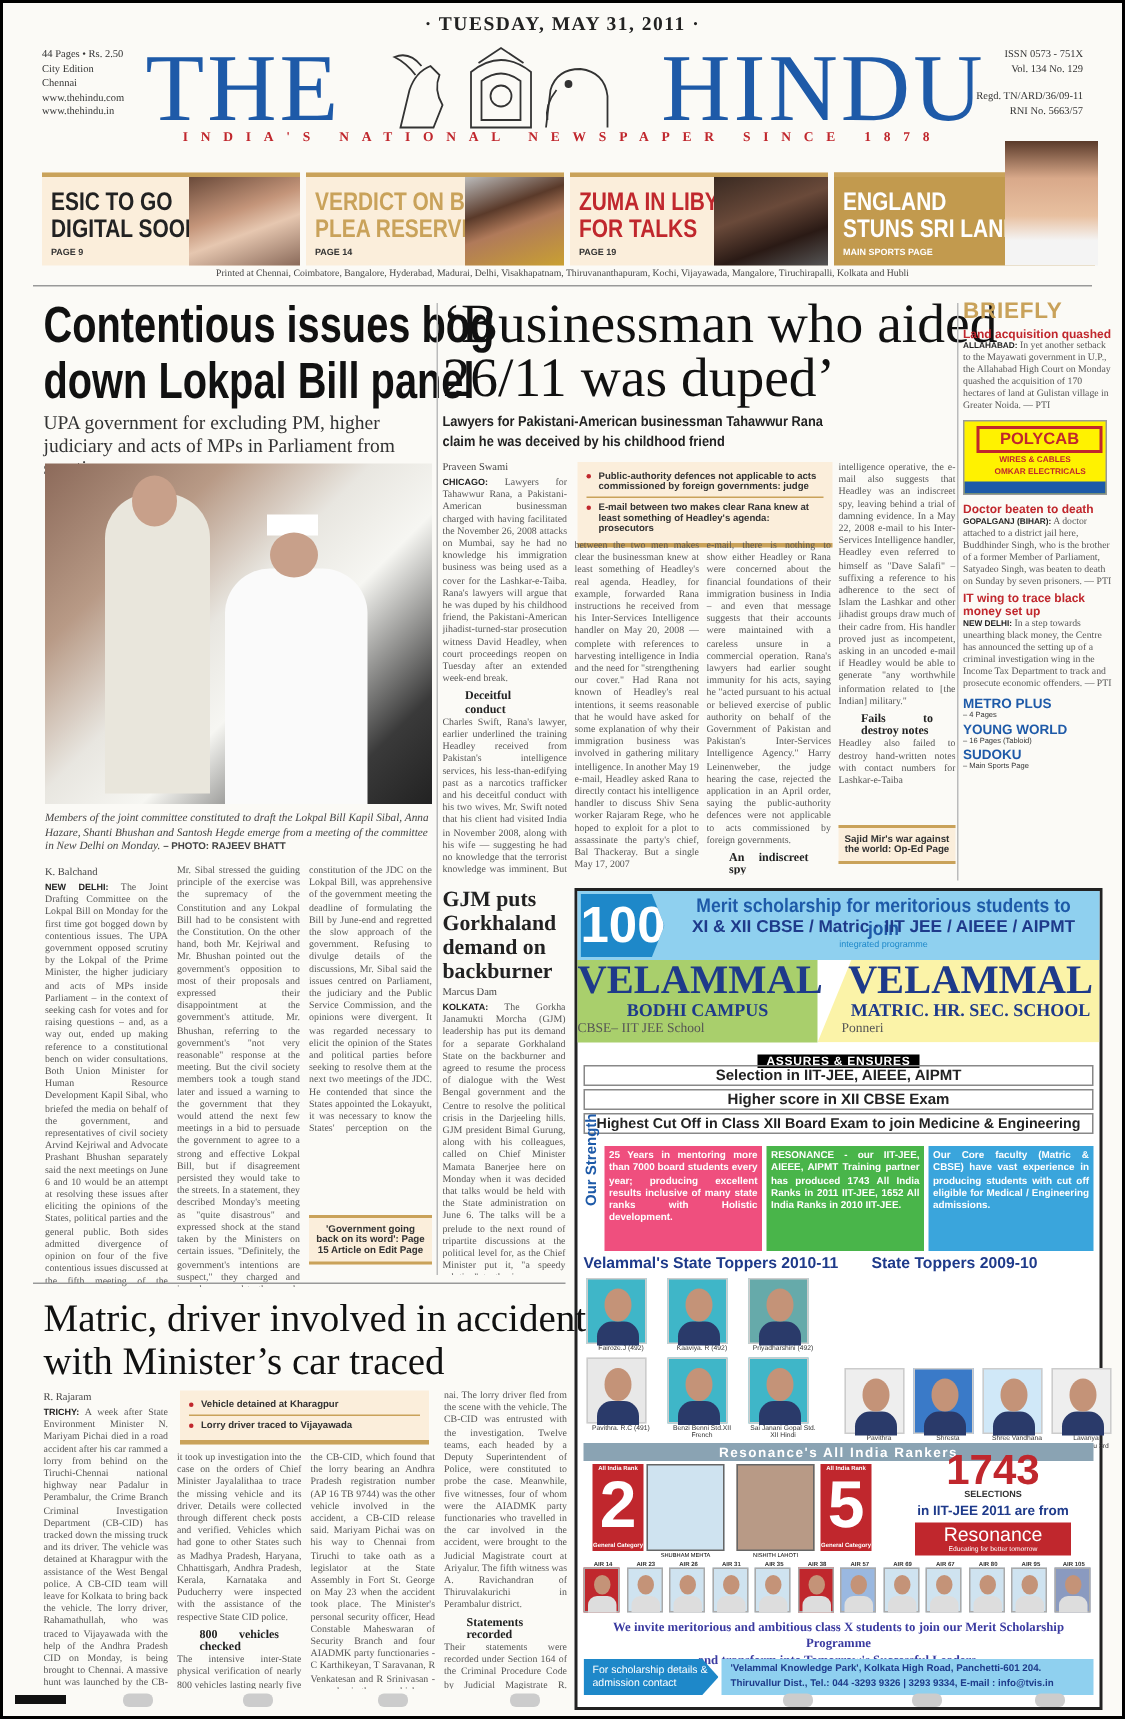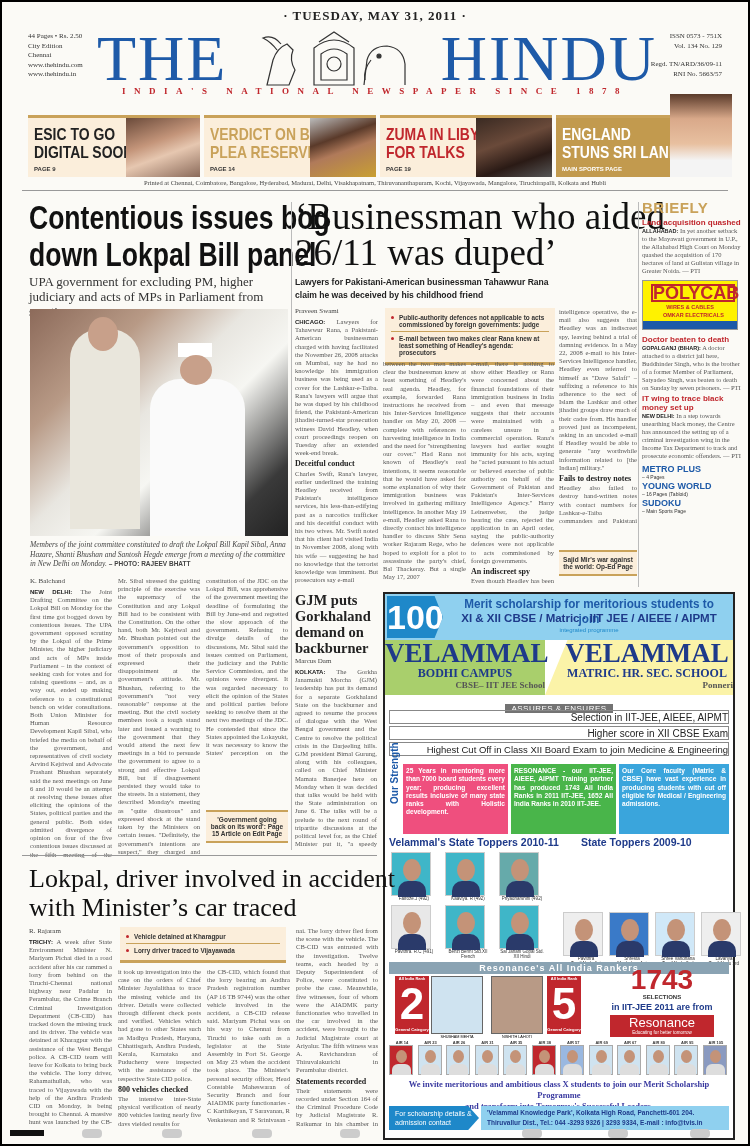--- a/index.html
+++ b/index.html
@@ -26,21 +26,21 @@
 .h1{left:27px;top:197px;font-family:"Liberation Sans",sans-serif;font-weight:bold;font-size:34px;line-height:37px;color:#111;transform:scaleX(.78);transform-origin:left top;white-space:nowrap}
 .deck{left:27px;top:272px;font-size:13px;line-height:15px;color:#333;width:260px}
 .h2{left:293px;top:197px;font-size:37px;line-height:36px;color:#111;white-space:nowrap}
 .deck2{left:293px;top:273px;font-family:"Liberation Sans",sans-serif;font-weight:bold;font-size:9.5px;line-height:13px;color:#222;transform:scaleX(.9);transform-origin:left top;white-space:nowrap}
 .vline{width:1px;background:#bbb}
 .photo{left:28px;top:307px;width:258px;height:227px;background:linear-gradient(135deg,#8c6a5a 0%,#b89a86 25%,#e8e6e0 45%,#f6f6f2 60%,#3a3a3a 85%,#222 100%)}
 .caption{left:28px;top:538px;width:258px;font-size:7.5px;line-height:9.5px;font-style:italic;color:#444}
 .byline{font-size:7px;color:#444}
 .col{font-size:6.6px;line-height:8.2px;color:#555;text-align:justify;overflow:hidden}
 .col b{color:#222;font-family:"Liberation Sans",sans-serif;font-size:6px}
-.sub{font-weight:bold;font-size:8px;color:#222;margin:3px 0 1px}
+.sub{font-weight:bold;font-size:8px;color:#222;margin:3px 15px 1px}
 .pull{background:#fbeedb;border-top:2px solid #c9a25a;border-bottom:2px solid #c9a25a;font-family:"Liberation Sans",sans-serif;font-size:6.5px;font-weight:bold;color:#333;text-align:center;padding:4px}
 .bullets{background:#fbeedb;border-bottom:3px solid #c9a25a;font-family:"Liberation Sans",sans-serif;font-size:6.4px;font-weight:bold;color:#333;padding:3px 6px}
 .bullets div{padding:3px 0 3px 8px;position:relative}
 .bullets div+div{border-top:1px solid #c9a25a}
 .bullets div:before{content:"";position:absolute;left:0;top:5px;width:3px;height:3px;background:#c0272d;border-radius:50%}
 
 .briefly{left:640px;top:197px;width:100px}
 .briefly .bt{font-family:"Liberation Sans",sans-serif;font-weight:bold;font-size:15px;color:#c9a25a;letter-spacing:.5px}
 .briefly .rh{font-family:"Liberation Sans",sans-serif;font-weight:bold;font-size:8px;line-height:9px;color:#c0272d;margin-top:2px}
 .briefly .bt2{font-size:6.5px;line-height:8px;color:#555}
@@ -50,24 +50,24 @@
 
 .ad{left:381px;top:590px;width:352px;height:548px;border:2px solid #222;background:#fff;font-family:"Liberation Sans",sans-serif}
 .ad .top{left:0;top:0;width:348px;height:46px;background:#8fd0ef}
 .ad .hundred{left:2px;top:2px;width:56px;height:42px;background:#1e88c9;color:#fff;font-weight:bold;font-size:34px;line-height:42px;text-align:center;clip-path:polygon(0 0,85% 0,100% 50%,85% 100%,0 100%)}
 .ad .m1{left:60px;top:2px;width:288px;text-align:center;color:#1e5aa8;font-size:13px;font-weight:bold;transform:scaleX(.9)}
 .ad .m2{left:60px;top:18px;width:288px;text-align:center;color:#1e3a8a;font-size:11.5px;font-weight:bold}
 .ad .m3{left:60px;top:33px;width:288px;text-align:center;color:#1e88c9;font-size:6px}
 .ad .vel{top:46px;height:55px}
 .ad .vel .n{font-family:"Liberation Serif",serif;font-weight:bold;font-size:27px;color:#1e3a8a;text-align:center;line-height:27px}
 .ad .vel .c{font-family:"Liberation Serif",serif;font-weight:bold;font-size:12px;color:#1e3a8a;text-align:center;line-height:13px}
-.ad .vel .s{font-family:"Liberation Serif",serif;font-weight:bold;font-size:9px;color:#555;text-align:right}
+.ad .vel .s{font-family:"Liberation Serif",serif;font-weight:normal;font-size:9px;color:#555;text-align:left}
 .ad .assure{left:0;width:348px;top:103px;text-align:center}
-.ad .assure span{background:#737373;color:#fff;font-weight:normal;font-size:8px;padding:0 6px;letter-spacing:.5px}
-.ad .row{left:4px;width:340px;border:1px solid #888;text-align:right;font-size:10px;font-weight:normal;color:#222;height:14px;line-height:13px}
+.ad .assure span{background:#000000;color:#fff;font-weight:bold;font-size:8px;padding:0 6px;letter-spacing:.5px}
+.ad .row{left:4px;width:340px;border:1px solid #888;text-align:center;font-size:10px;font-weight:bold;color:#222;height:14px;line-height:13px}
 .ad .box{top:170px;height:70px;color:#fff;font-size:6.6px;font-weight:bold;padding:3px;line-height:8.3px;text-align:justify}
 .ad .stl{font-size:10.5px;font-weight:bold;color:#1e3a8a}
 .face{width:40px;height:44px;background:#3fb6c8;border:1px solid #ccc;position:relative}
 .face:after{content:"";position:absolute;left:11px;top:6px;width:18px;height:22px;border-radius:50%;background:#c49378}
 .face:before{content:"";position:absolute;left:6px;top:28px;width:28px;height:16px;border-radius:10px 10px 0 0;background:#2a3a6a}
 .fl{font-size:4.5px;color:#333;text-align:center;width:46px}
 .rank{width:34px;height:58px;background:#c0272d;color:#fff;font-weight:bold;text-align:center}
 .rank .big{font-size:44px;line-height:46px}
 .rank .sm{font-size:4px}
 .mini{width:24px;height:30px;background:#cfe3f0;border:1px solid #aaa;position:relative}
@@ -196,21 +196,21 @@
   <div class="abs" style="left:293px;top:590px;width:82px;font-size:14.5px;line-height:16px;color:#222;font-weight:bold">GJM puts Gorkhaland demand on backburner</div>
   <div class="abs byline" style="left:293px;top:655px">Marcus Dam</div>
   <div class="abs col" style="left:293px;top:666px;width:82px;height:182px"><b>KOLKATA:</b> <span>The Gorkha Janamukti Morcha (GJM) leadership has put its demand for a separate Gorkhaland State on the backburner and agreed to resume the process of dialogue with the West Bengal government and the Centre to resolve the political crisis in the Darjeeling hills. GJM president Bimal Gurung, along with his colleagues, called on Chief Minister Mamata Banerjee here on Monday when it was decided that talks would be held with the State administration on June 6. The talks will be a prelude to the next round of tripartite discussions at the political level for, as the Chief Minister put it, "a speedy solution" to the impasse over the issue.</span></div>
 
   <div class="abs vline" style="left:636px;top:200px;height:385px"></div>
   <div class="abs briefly">
     <div class="bt">BRIEFLY</div>
     <div class="rh">Land acquisition quashed</div>
     <div class="bt2"><b style="font-size:5.5px;color:#222;font-family:'Liberation Sans',sans-serif">ALLAHABAD:</b> <span>In yet another setback to the Mayawati government in U.P., the Allahabad High Court on Monday quashed the acquisition of 170 hectares of land at Gulistan village in Greater Noida. — PTI</span></div>
     <div class="polycab">
-      <div style="position:absolute;left:8px;top:3px;width:84px;height:18px;border:2px solid #c0272d;color:#c0272d;font-family:'Liberation Sans',sans-serif;font-weight:bold;font-size:18px;text-align:right;line-height:15px">POLYCAB</div>
+      <div style="position:absolute;left:8px;top:3px;width:84px;height:18px;border:2px solid #c0272d;color:#c0272d;font-family:'Liberation Sans',sans-serif;font-weight:bold;font-size:11px;text-align:center;line-height:15px">POLYCAB</div>
       <div style="position:absolute;left:0;width:94px;top:23px;text-align:center;font-family:'Liberation Sans',sans-serif;font-size:5.5px;font-weight:bold;color:#c0272d">WIRES &amp; CABLES</div>
       <div style="position:absolute;left:20px;top:31px;font-family:'Liberation Sans',sans-serif;font-size:5.5px;font-weight:bold;color:#c0272d">OMKAR ELECTRICALS</div>
       <div style="position:absolute;left:0;bottom:0;width:94px;height:8px;background:#1e5aa8"></div>
     </div>
     <div class="rh">Doctor beaten to death</div>
     <div class="bt2"><b style="font-size:5.5px;color:#222;font-family:'Liberation Sans',sans-serif">GOPALGANJ (BIHAR):</b> <span>A doctor attached to a district jail here, Buddhinder Singh, who is the brother of a former Member of Parliament, Satyadeo Singh, was beaten to death on Sunday by seven prisoners. — PTI</span></div>
     <div class="rh">IT wing to trace black money set up</div>
     <div class="bt2"><b style="font-size:5.5px;color:#222;font-family:'Liberation Sans',sans-serif">NEW DELHI:</b> <span>In a step towards unearthing black money, the Centre has announced the setting up of a criminal investigation wing in the Income Tax Department to track and prosecute economic offenders. — PTI</span></div>
     <div class="bh">METRO PLUS</div>
     <div class="bs">– 4 Pages</div>
@@ -376,21 +376,21 @@
       </div>
     <div class="abs" style="left:4px;top:512px;width:90px;height:24px;background:#1e88c9;color:#fff;font-size:7px;line-height:9px;padding:3px 6px;clip-path:polygon(0 0,88% 0,100% 50%,88% 100%,0 100%)">For scholarship details &amp; admission contact</div>
     <div class="abs" style="left:96px;top:512px;width:248px;height:24px;background:#8fd0ef;color:#1e3a8a;font-size:6.5px;line-height:10px;padding:2px 6px;font-weight:bold">
         <div>'Velammal Knowledge Park', Kolkata High Road, Panchetti-601 204.</div>
         <div>Thiruvallur Dist., Tel.: 044 -3293 9326 | 3293 9334, E-mail : info@tvis.in</div>
       </div>
   </div>
 
   <div class="abs rule" style="left:20px;width:355px;top:853px"></div>
   <div class="abs h3">
-      <div>Lokpal, driver involved in accident</div>
+      <div>Matric, driver involved in accident</div>
       <div>with Minister’s car traced</div>
     </div>
   <div class="abs byline" style="left:27px;top:925px">R. Rajaram</div>
   <div class="abs bullets" style="left:118px;top:925px;width:166px">
     <div>Vehicle detained at Kharagpur</div>
     <div>Lorry driver traced to Vijayawada</div>
   </div>
   <div class="abs col" style="left:27px;top:936px;width:83px;height:188px"><b>TRICHY:</b> <span>A week after State Environment Minister N. Mariyam Pichai died in a road accident after his car rammed a lorry from behind on the Tiruchi-Chennai national highway near Padalur in Perambalur, the Crime Branch Criminal Investigation Department (CB-CID) has tracked down the missing truck and its driver. The vehicle was detained at Kharagpur with the assistance of the West Bengal police. A CB-CID team will leave for Kolkata to bring back the vehicle. The lorry driver, Rahamathullah, who was traced to Vijayawada with the help of the Andhra Pradesh CID on Monday, is being brought to Chennai. A massive hunt was launched by the CB-CID after</span></div>
   <div class="abs col" style="left:116px;top:966px;width:83px;height:158px"><span>it took up investigation into the case on the orders of Chief Minister Jayalalithaa to trace the missing vehicle and its driver. Details were collected through different check posts and verified. Vehicles which had gone to other States such as Madhya Pradesh, Haryana, Chhattisgarh, Andhra Pradesh, Kerala, Karnataka and Puducherry were inspected with the assistance of the respective State CID police.</span><div class="sub">800 vehicles checked</div><span>The intensive inter-State physical verification of nearly 800 vehicles lasting nearly five days yielded results for</span></div>
   <div class="abs col" style="left:205px;top:966px;width:83px;height:158px"><span>the CB-CID, which found that the lorry bearing an Andhra Pradesh registration number (AP 16 TB 9744) was the other vehicle involved in the accident, a CB-CID release said. Mariyam Pichai was on his way to Chennai from Tiruchi to take oath as a legislator at the State Assembly in Fort St. George on May 23 when the accident took place. The Minister's personal security officer, Head Constable Maheswaran of Security Branch and four AIADMK party functionaries - C Karthikeyan, T Saravanan, R Venkatesan and R Srinivasan - were also in the car, which was driven by V. Anandan, a tourist cab driver from Chen-</span></div>

